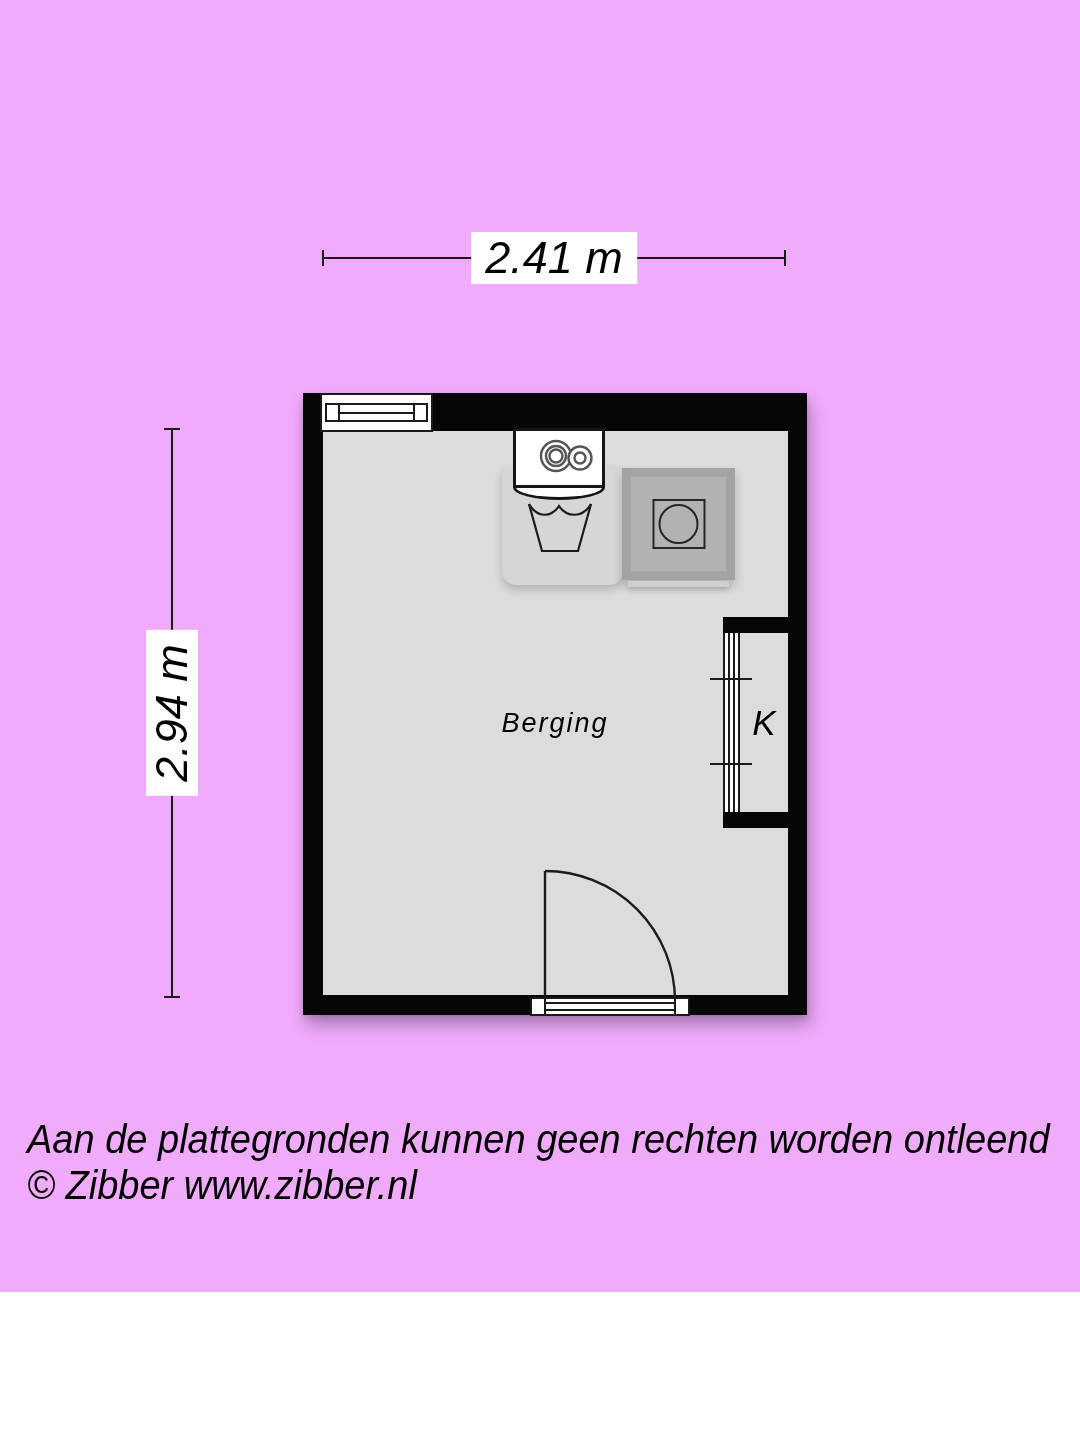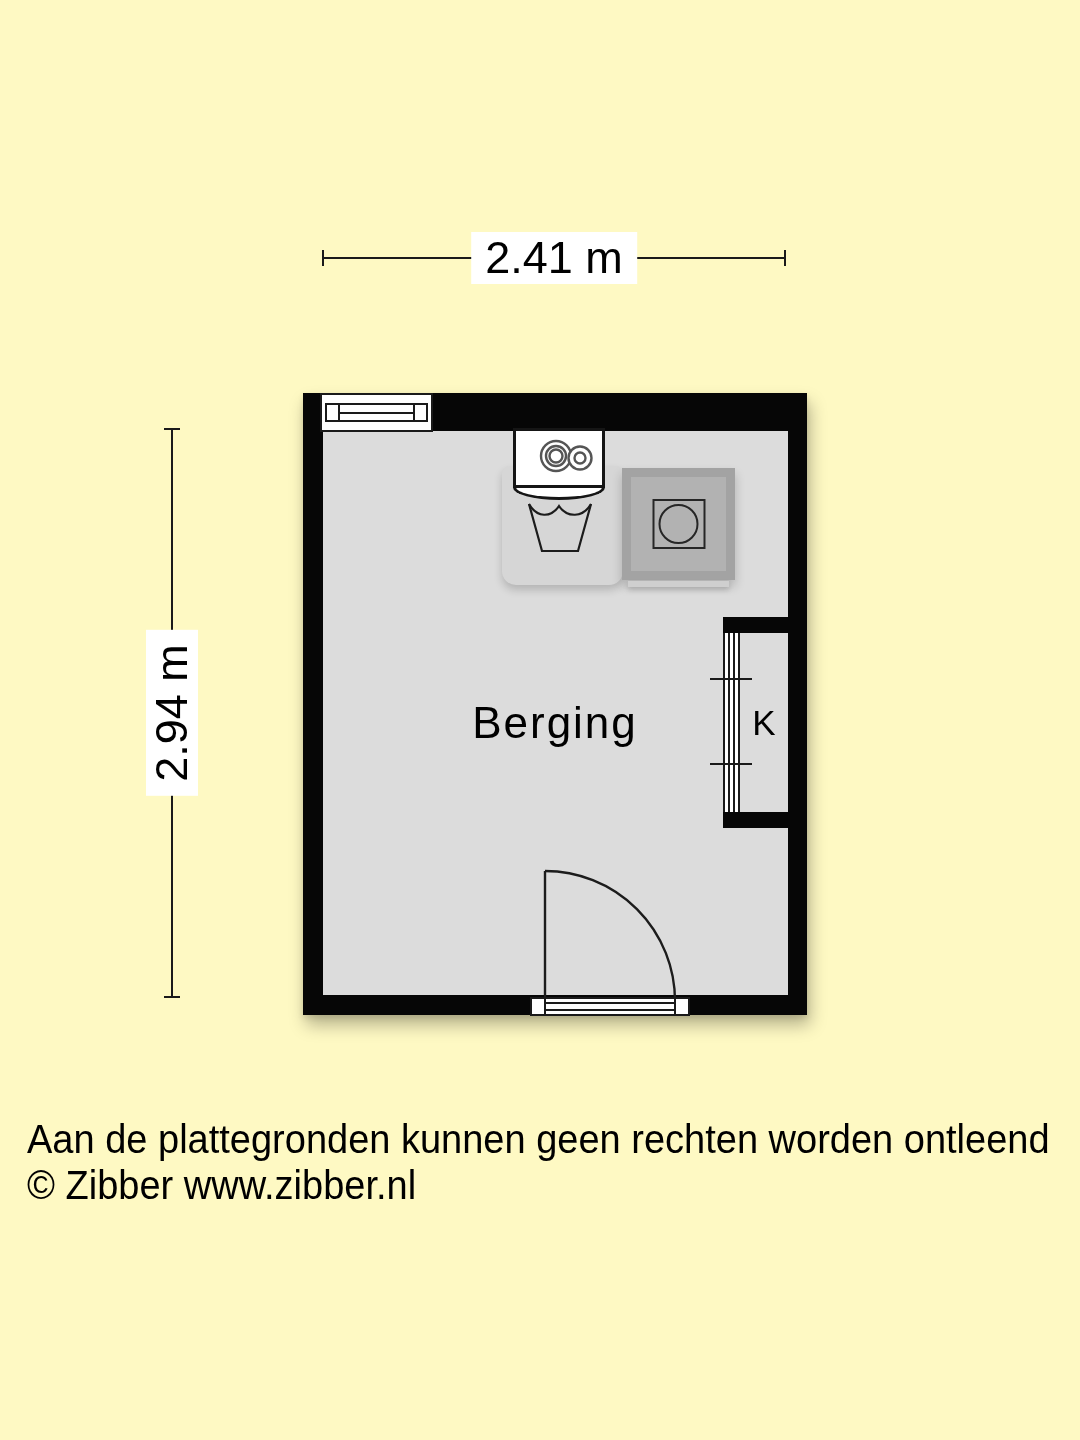--- a/index.html
+++ b/index.html
@@ -1,19 +1,20 @@
 <!DOCTYPE html>
 <html style="--wall: #060606; --floor: #dcdcdc; --platform: #d6d6d6; --washer-outer: #a3a3a3; --washer-inner: #b2b2b2; --line: #1a1a1a; --text: #000000;"><head>
 <meta charset="utf-8">
 <style>
   html,body { margin:0; padding:0; background:#fff; }
   .canvas {
-    position:relative; width:1080px; height:1440px; background:#fef9c3;
+    position:relative; width:1080px; height:1292px; background:#f0abfc;
     font-family:"Liberation Sans", sans-serif; color:var(--text,#000);
     overflow:hidden;
+    font-style:italic;
   }
   
   .dim-top { position:absolute; left:322px; top:230px; width:464px; height:56px; }
   .dim-top .dim-line { position:absolute; left:0; right:0; top:27px; height:2px; background:var(--line,#1a1a1a); }
   .dim-top .tick { position:absolute; width:2px; height:16px; top:20px; background:var(--line,#1a1a1a); }
   .dim-top .tick-l { left:0; } .dim-top .tick-r { right:0; }
   .dim-label {
     position:absolute; left:50%; top:50%; transform:translate(-50%,-50%);
     background:#fff; padding:0 14px; font-size:45px; white-space:nowrap;
   }
@@ -87,21 +88,21 @@
   .th-cap { position:absolute; top:0; bottom:0; width:16px; border:2px solid var(--line,#1a1a1a);
     box-sizing:border-box; background:#fff; }
   .th-cap.l { left:0; } .th-cap.r { right:0; }
   .th-mid { position:absolute; left:16px; right:16px; top:0; bottom:0; box-sizing:border-box;
     border-top:2px solid var(--line,#1a1a1a); border-bottom:2px solid var(--line,#1a1a1a); }
   .th-mid::before { content:""; position:absolute; left:0; right:0; top:3px; height:2px; background:var(--line,#1a1a1a); }
   .th-mid::after  { content:""; position:absolute; left:0; right:0; bottom:3px; height:2px; background:var(--line,#1a1a1a); }
 
   
   .room-label { position:absolute; left:455px; top:702px; width:200px; height:42px;
-    display:flex; align-items:center; justify-content:center; font-size:44px; letter-spacing:2px; }
+    display:flex; align-items:center; justify-content:center; font-size:27px; letter-spacing:2px; }
   .footer { position:absolute; left:0; top:1116px; width:1080px; }
   .footer-line { font-size:40px; line-height:46px; white-space:nowrap;
     transform:scaleX(0.95); transform-origin:50% 50%; }
 </style>
 </head>
 <body>
 
 <div class="canvas">
 
   <div class="dim-top">

